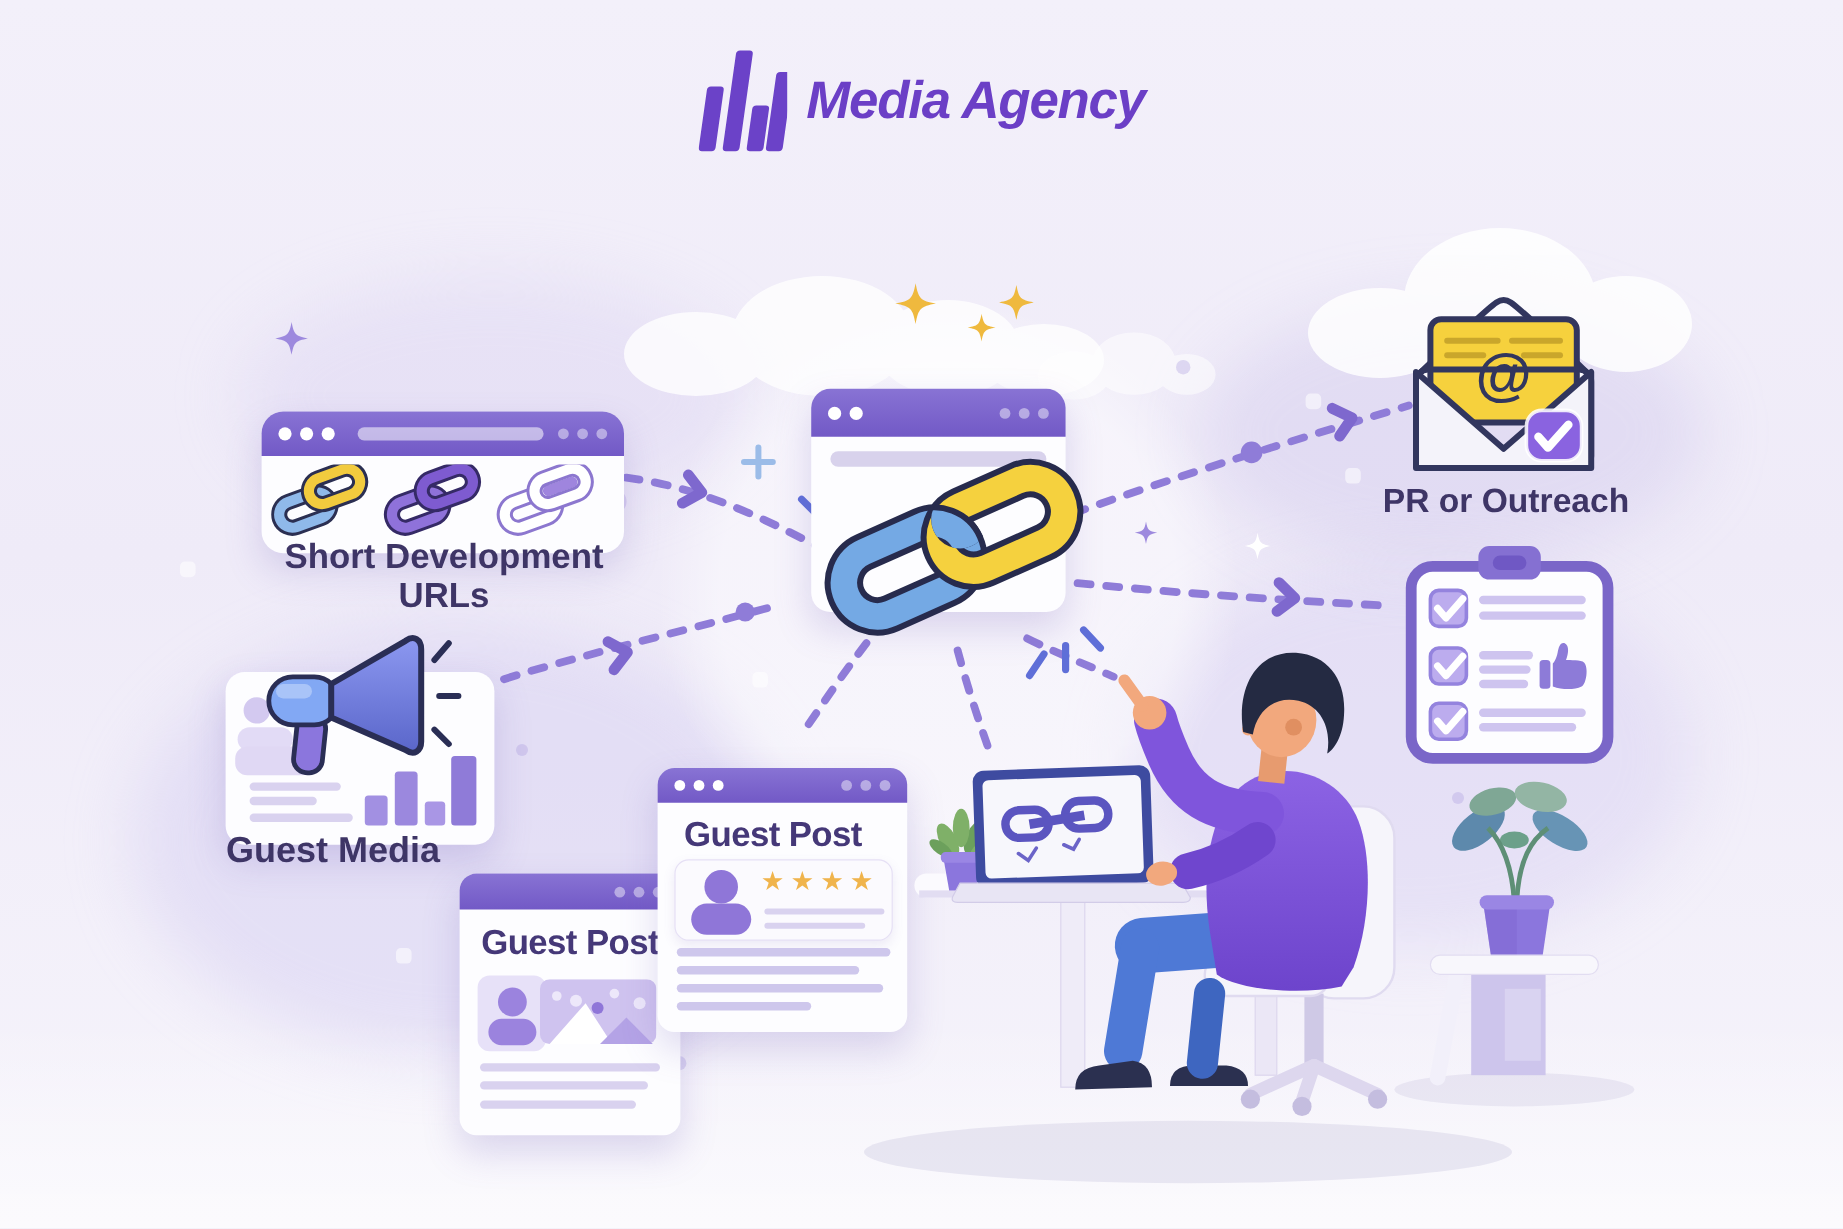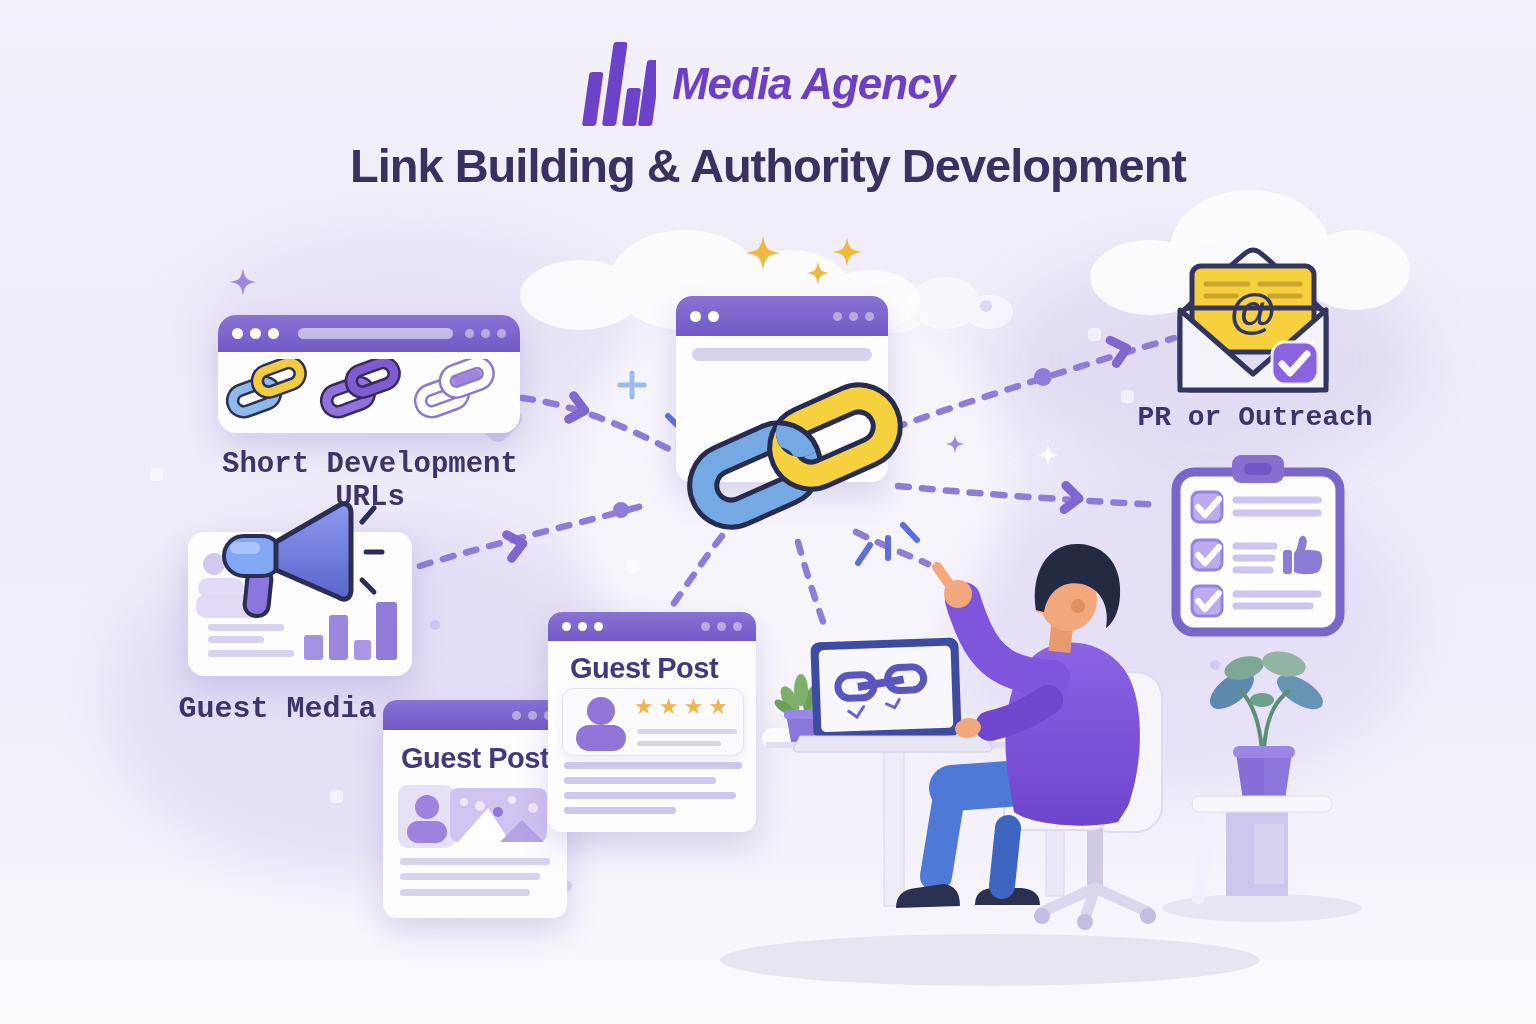--- a/index.html
+++ b/index.html
@@ -9,30 +9,30 @@
   .layer{position:absolute;left:0;top:0;width:1536px;height:1024px;}
   .blob{position:absolute;border-radius:50%;filter:blur(26px);}
   .glow{position:absolute;border-radius:50%;}
   .cloud{position:absolute;}
   .cloud i{position:absolute;background:#FFFFFF;border-radius:50%;display:block;}
   
   .logo-row{position:absolute;left:0;right:0;top:40px;display:flex;justify-content:center;align-items:center;gap:16px;}
   .logo-text{font-size:44px;font-weight:900;font-style:italic;color:#6B3FC6;letter-spacing:-1px;}
   .page-title{position:absolute;left:0;right:0;top:138px;text-align:center;font-size:47px;font-weight:800;color:#3A3160;letter-spacing:-1px;}
   
-  .card{position:absolute;background:#FDFDFF;border-radius:18px;box-shadow:0 14px 30px rgba(116,96,186,.22);}
+  .card{position:absolute;background:#FDFDFF;border-radius:18px;box-shadow:0 14px 30px rgba(116,96,186,.22);margin-top:28px;}
   .chead{position:absolute;left:0;top:0;right:0;background:linear-gradient(180deg,#8873D4,#7259C6);
          border-radius:18px 18px 0 0;display:flex;align-items:center;padding:0 14px;box-sizing:border-box;}
   .dot{width:11px;height:11px;border-radius:50%;background:#fff;margin-right:7px;flex:0 0 auto;}
   .dot.lt{background:rgba(255,255,255,.45);}
   .dot.sm{width:9px;height:9px;}
   .pill{height:11px;border-radius:6px;background:rgba(255,255,255,.55);}
   .gline{position:absolute;height:7px;border-radius:4px;background:#D9D2EF;}
   .lavtile{position:absolute;background:#E2DBF6;border-radius:10px;}
-  .node-label{position:absolute;text-align:center;font-weight:600;color:#3E3566;font-family:Liberation Mono, monospace;}
+  .node-label{position:absolute;text-align:center;font-weight:600;color:#3E3566;}
   .gp-title{position:absolute;font-weight:800;color:#453878;font-size:29px;letter-spacing:-.5px;}
   .stars{position:absolute;color:#F0B44C;font-size:22px;letter-spacing:5px;white-space:nowrap;}
   .confetti{position:absolute;background:rgba(255,255,255,.55);border-radius:4px;width:13px;height:13px;}
   .cdot{position:absolute;background:rgba(173,158,224,.35);border-radius:50%;}
 </style>
 </head>
 <body>
 
 <div class="stage">
 
@@ -128,21 +128,20 @@
     <svg width="74" height="88" viewBox="0 0 74 88">
       <g transform="skewX(-8)" fill="#6B42C8">
         <rect x="12" y="32" width="14" height="54" rx="3"></rect>
         <rect x="32" y="2" width="14" height="84" rx="3"></rect>
         <rect x="52" y="48" width="14" height="38" rx="3"></rect>
         <rect x="72" y="20" width="14" height="66" rx="3" transform="translate(-4,0)"></rect>
       </g>
     </svg>
     <span class="logo-text">Media Agency</span>
   </div>
-  <div class="page-title">Link Building &amp; Authority Development</div>
 
   <div class="abs" style="left:478px;top:398px;width:40px;height:40px;background:#D6CDEF;border-radius:10px;transform:rotate(45deg);"></div>
 
   <div class="card" style="left:218px;top:315px;width:302px;height:118px;">
     <div class="chead" style="height:37px;">
       <span class="dot"></span>
       <span class="dot"></span>
       <span class="dot"></span>
       <span class="pill" style="flex:1;margin:0 12px;"></span>
       <span class="dot sm lt"></span>

